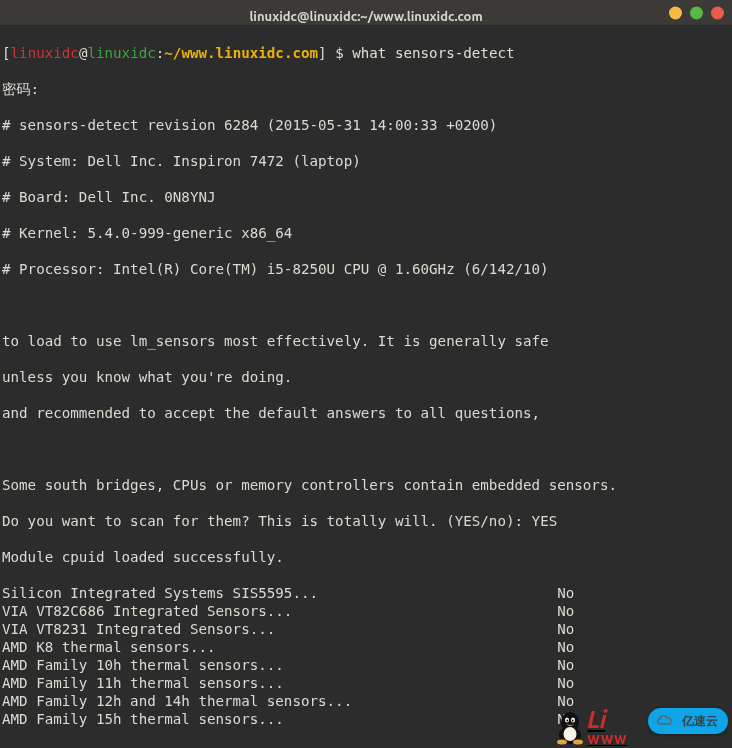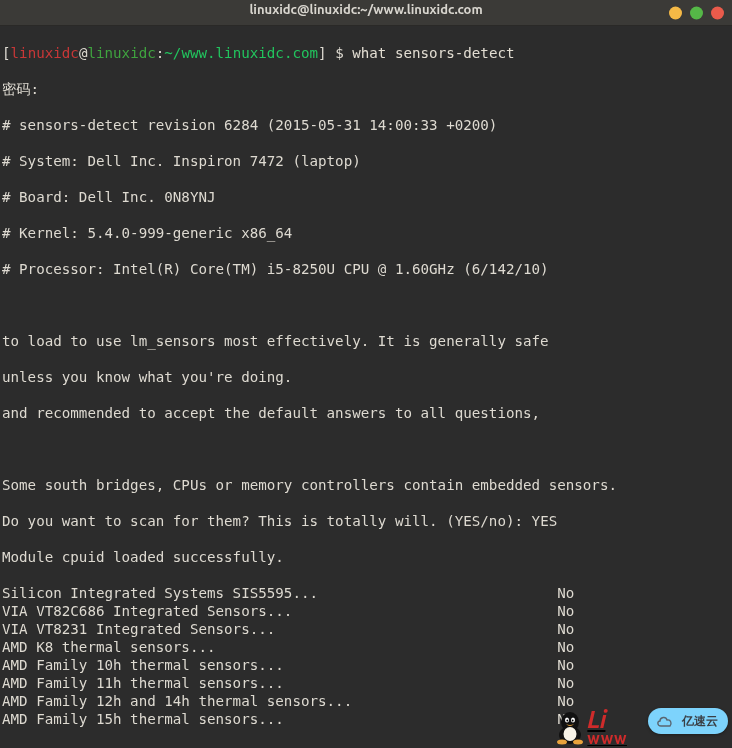--- a/index.html
+++ b/index.html
@@ -10,21 +10,21 @@
     font-family: "DejaVu Sans Mono", "Ubuntu Mono", Menlo, Consolas, monospace;
     font-size: 14.2px;
     line-height: 18px;
     overflow: hidden;
     position: relative;
   }
   .titlebar {
     height: 26px;
     background: #3b3a37;
     display: flex;
-    align-items: flex-start;
+    align-items: flex-end;
     justify-content: center;
     position: relative;
     border-bottom: 1px solid #2a2927;
   }
   .titlebar-title {
     color: #d9d6cf;
     font-family: "Ubuntu", "DejaVu Sans", sans-serif;
     font-size: 13px;
     font-weight: bold;
   }
@@ -46,21 +46,21 @@
   .wc-max { background: #55b847; }
   .wc-close { background: #ea5b4b; }
   .terminal {
     padding: 0 2px 2px 2px;
     color: #dedad1;
     white-space: pre;
     background: #2c2c2c;
   }
   .u-red { color: #c83737; }
   .u-green { color: #3fa33f; }
-  .u-blue { color: #22c55e; font-weight: normal; }
+  .u-blue { color: #eab308; font-weight: bold; }
   .u-white { color: #e2ddd2; }
   .row { display: block; }
   .watermark1 {
     position: absolute;
     bottom: 2px;
     right: 105px;
     display: flex;
     align-items: center;
     z-index: 10;
     font-family: "Ubuntu", sans-serif;
@@ -88,25 +88,25 @@
     font-weight: 700;
     letter-spacing: 0.5px;
   }
   .watermark2 {
     position: absolute;
     right: 4px;
     bottom: 14px;
     z-index: 11;
   }
   .wm2-pill {
-    background: #7dd3fc;
+    background: #0ea5e9;
     border-radius: 14px;
     padding: 4px 10px 4px 8px;
     display: flex;
-    align-items: center;
+    align-items: flex-start;
     gap: 8px;
     box-shadow: 0 1px 3px rgba(0,0,0,.35);
     font-family: "Microsoft YaHei", sans-serif;
   }
   .wm2-cloud {
     color: #5a6570;
     font-size: 15px;
     line-height: 1;
   }
   .wm2-text {

